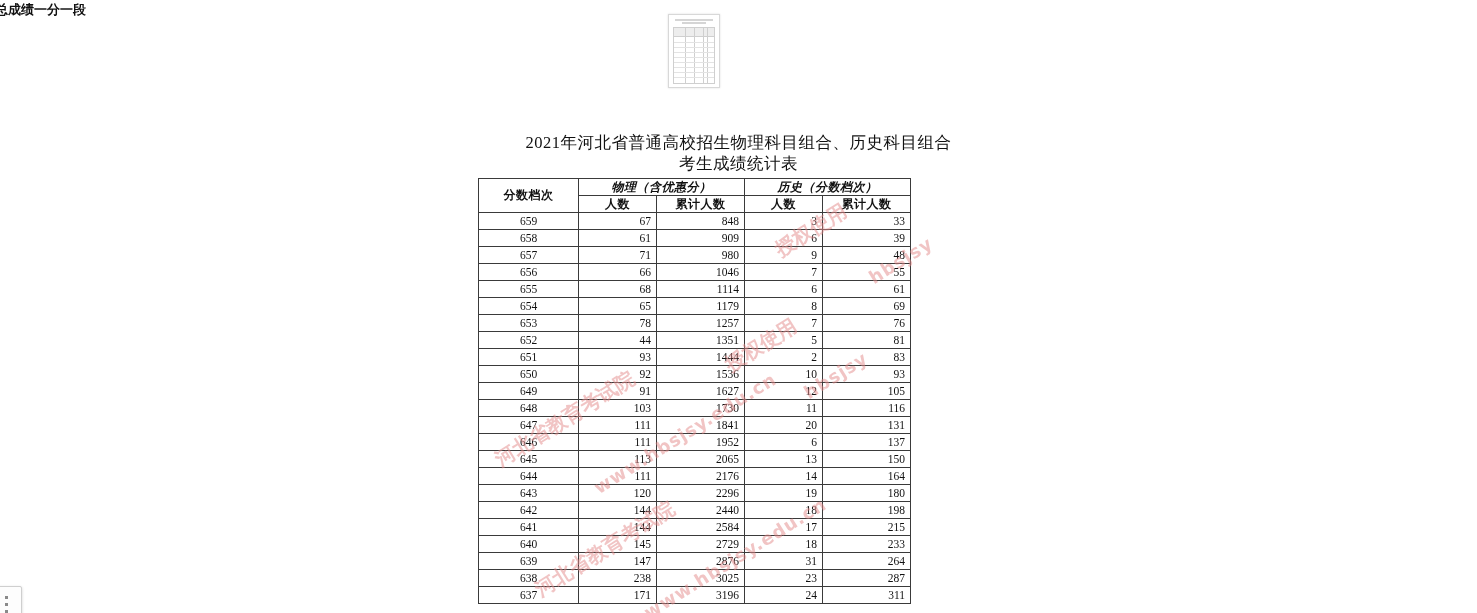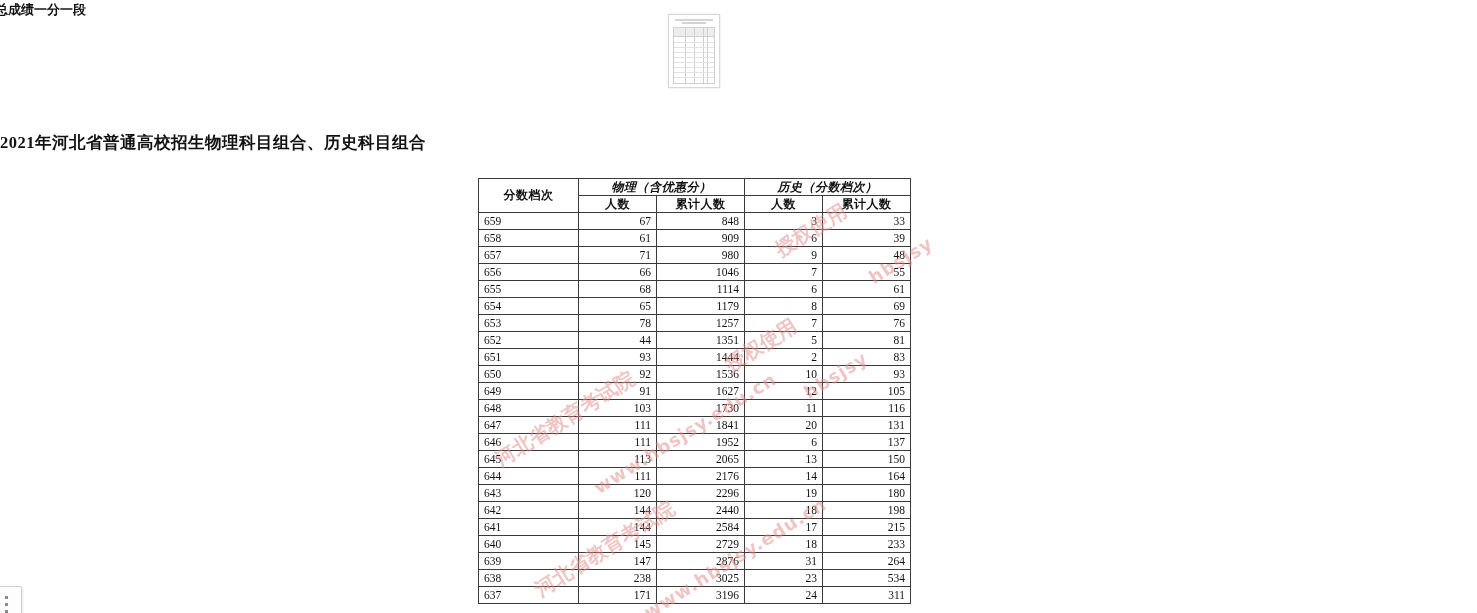--- a/index.html
+++ b/index.html
@@ -93,23 +93,23 @@
     left: 0;
     top: 96px;
     width: 1477px;
     height: 517px;
     background: #ffffff;
     overflow: hidden;
   }
 
   #doc-title {
     width: 1477px;
-    text-align: left;
+    text-align: center;
     font-size: 16.5px;
-    font-weight: 700;
+    font-weight: 400;
     line-height: 21px;
     color: #111;
     padding-top: 36px;
     letter-spacing: .5px;
   }
   #doc-title .line2 { display: block; }
 
   
   #watermark-layer {
     position: absolute;
@@ -170,21 +170,21 @@
     font-weight: 700;
     font-size: 12px;
     letter-spacing: .5px;
   }
   th.grp-head { height: 21px; font-style: italic; }
   th.sub-head { height: 20px; }
   th.rank-head { width: 100px; }
   col.c-rank  { width: 100px; }
   col.c-num   { width: 78px; }
   col.c-cum   { width: 88px; }
-  td.rank-cell { }
+  td.rank-cell { text-align: center; }
   td.num-cell  { text-align: right; padding-right: 6px; }
 
   
   #mini-panel {
     position: absolute;
     left: -14px;
     top: 586px;
     width: 34px;
     height: 34px;
     background: #fdfdfd;
@@ -228,20 +228,21 @@
       <div class="thumb-rowline" style="top:44px"></div>
       <div class="thumb-rowline" style="top:49px"></div>
     </div>
   </div>
 </div>
 
 <div id="doc-page">
 
   <div id="doc-title">
     <span>2021年河北省普通高校招生物理科目组合、历史科目组合</span>
+    <span class="line2">考生成绩统计表</span>
   </div>
 
 </div>
 
 <div id="watermark-layer">
   <span class="wm wm-a">河北省教育考试院</span>
   <span class="wm en wm-b">www.hbsjsy.edu.cn</span>
   <span class="wm wm-c">授权使用</span>
   <span class="wm en wm-d">hbsjsy</span>
   <span class="wm wm-e">河北省教育考试院</span>
@@ -418,21 +419,21 @@
           <td class="num-cell">147</td>
           <td class="num-cell">2876</td>
           <td class="num-cell">31</td>
           <td class="num-cell">264</td>
         </tr>
         <tr>
           <td class="rank-cell">638</td>
           <td class="num-cell">238</td>
           <td class="num-cell">3025</td>
           <td class="num-cell">23</td>
-          <td class="num-cell">534</td>
+          <td class="num-cell">287</td>
         </tr>
         <tr>
           <td class="rank-cell">637</td>
           <td class="num-cell">171</td>
           <td class="num-cell">3196</td>
           <td class="num-cell">24</td>
           <td class="num-cell">311</td>
         </tr>
       </tbody>
   </table>

